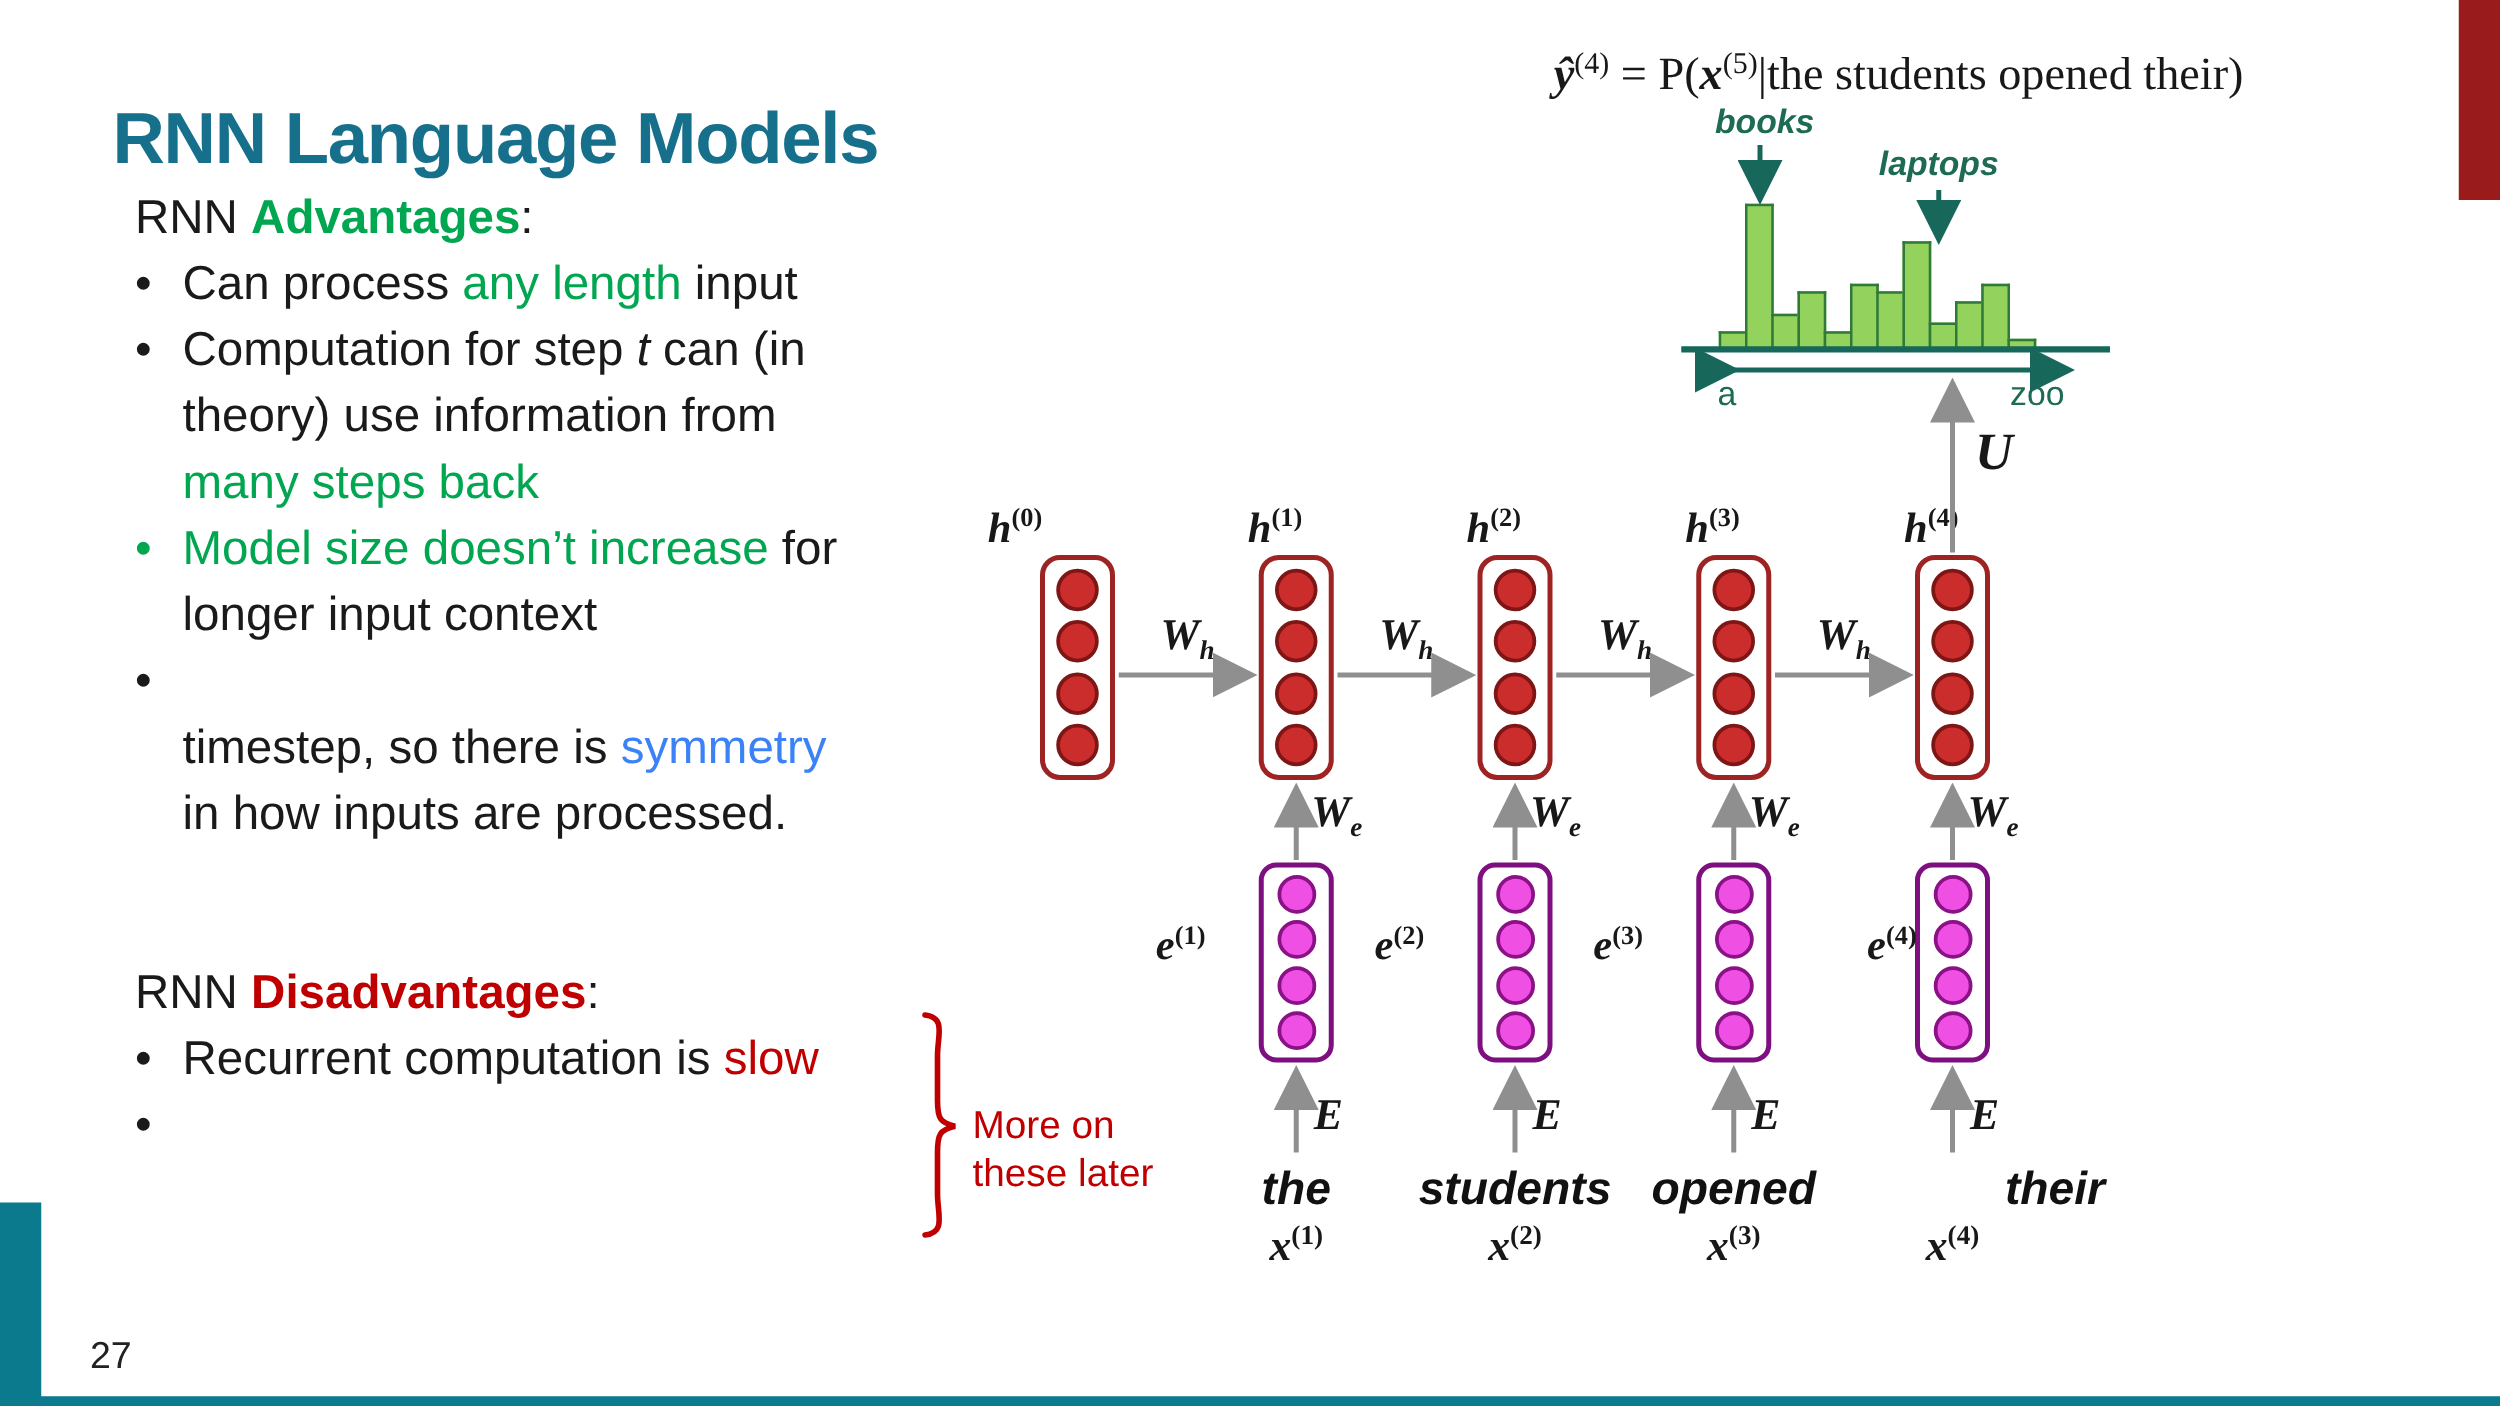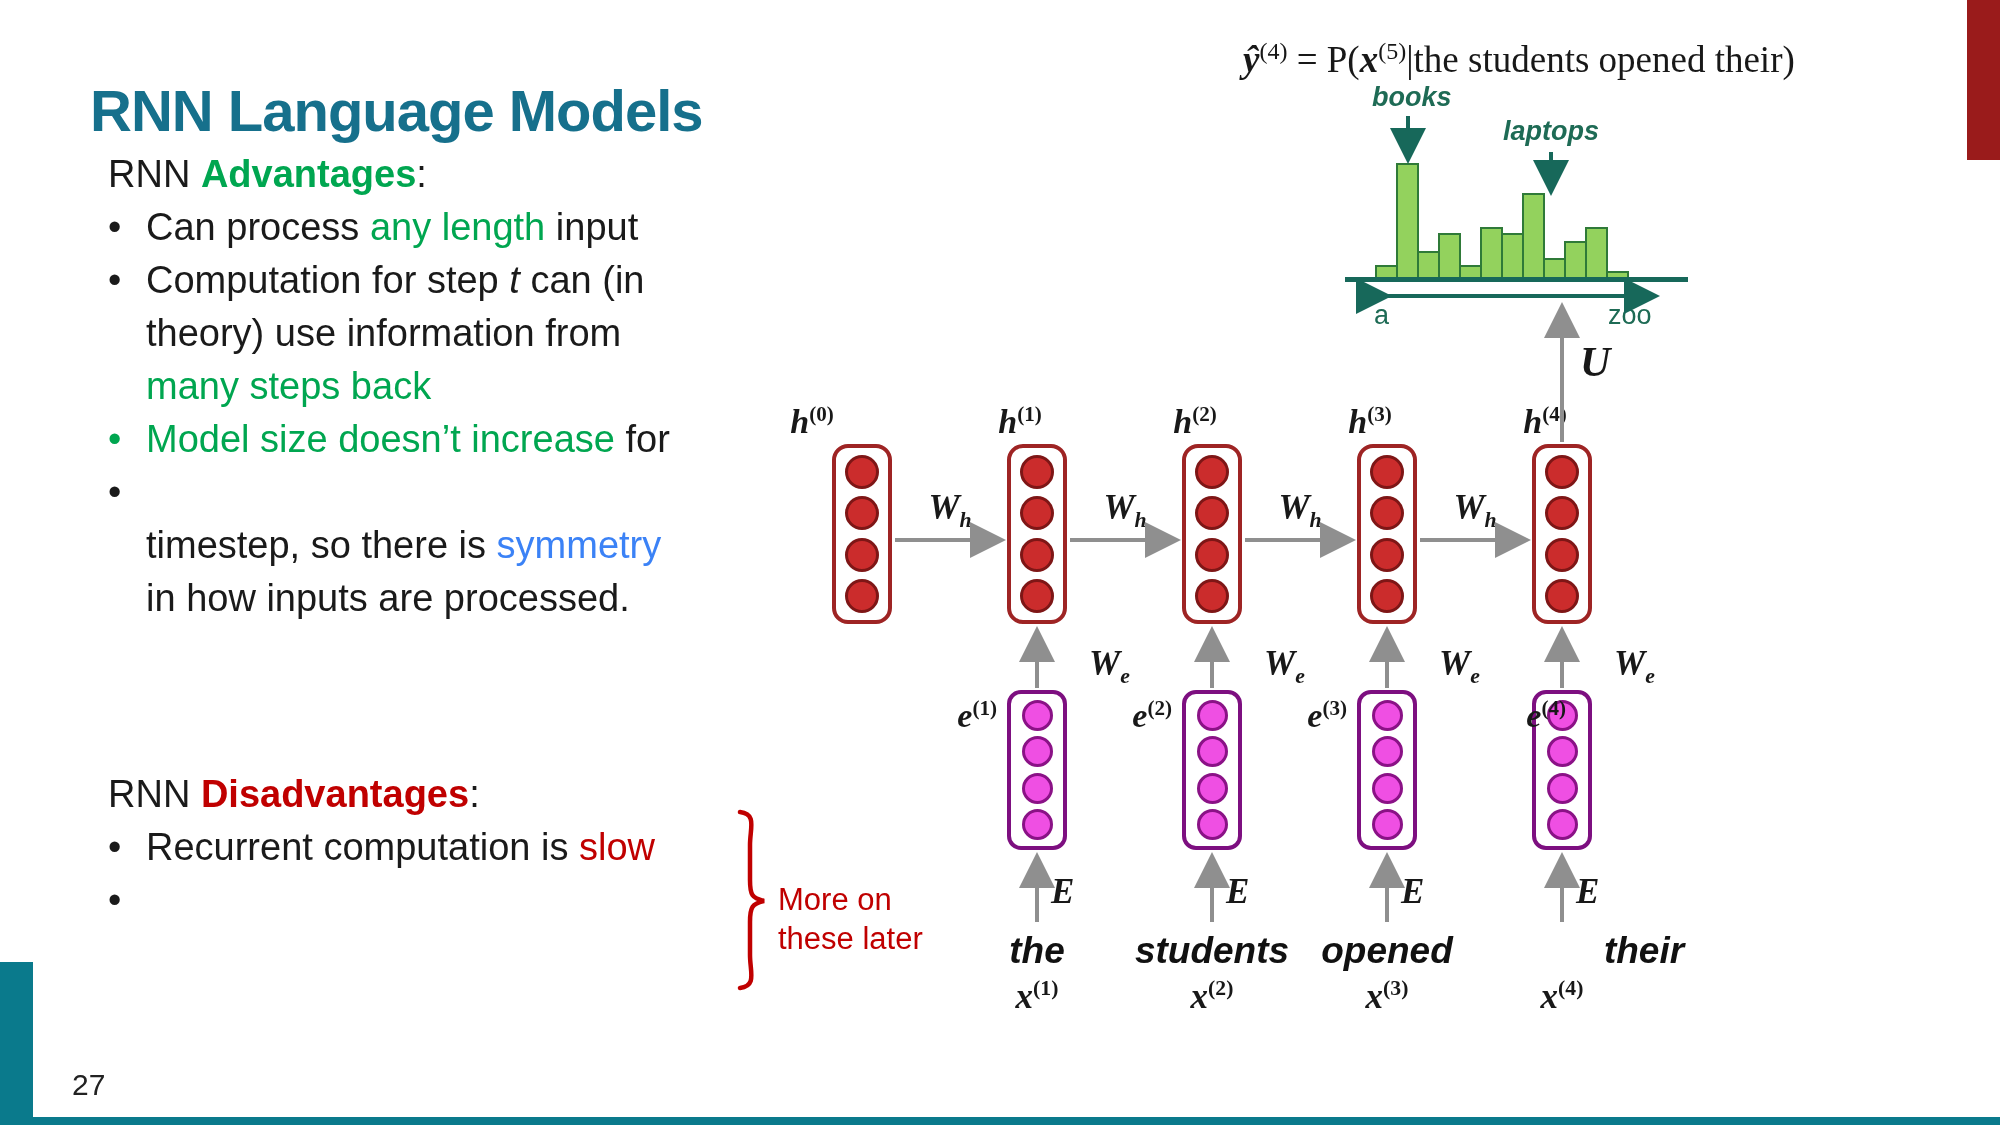--- a/index.html
+++ b/index.html
@@ -34,23 +34,23 @@
   .hbox{position:absolute;top:444px;width:60px;height:180px;box-sizing:border-box;border:4px solid #9e2424;border-radius:16px;background:#fff;
         display:flex;flex-direction:column;align-items:center;justify-content:space-evenly;}
   .hdot{width:34px;height:34px;border-radius:50%;background:#cb2c2c;border:3px solid #7e1616;box-sizing:border-box;}
   .ebox{position:absolute;top:690px;width:60px;height:160px;box-sizing:border-box;border:4px solid #7d0f80;border-radius:14px;background:#fff;
         display:flex;flex-direction:column;align-items:center;justify-content:space-evenly;}
   .edot{width:31px;height:31px;border-radius:50%;background:#ef4fe3;border:3px solid #8a1286;box-sizing:border-box;}
   .mathlbl{position:absolute;font-family:"Liberation Serif",serif;font-weight:bold;font-style:italic;color:#181818;}
   .mathlbl sup{font-size:0.62em;font-style:normal;font-weight:bold;}
   .mathlbl sub{font-size:0.62em;}
   .hlbl{top:402px;width:120px;text-align:center;font-size:34px;}
-  .elbl{top:696px;width:105px;text-align:right;font-size:34px;}
+  .elbl{top:736px;width:105px;text-align:center;font-size:34px;}
   .whlbl{top:488px;width:90px;text-align:center;font-size:35px;}
-  .welbl{top:644px;font-size:35px;margin-left:40px;}
+  .welbl{top:630px;font-size:35px;}
   .Elbl{top:872px;font-size:35px;}
   .Ulbl{left:1580px;top:338px;font-size:42px;}
   .word{position:absolute;top:930px;width:200px;text-align:center;font-size:37px;font-style:italic;font-weight:600;color:#111;}
   .xlbl{top:976px;width:200px;text-align:center;font-size:35px;}
   svg.overlay{position:absolute;left:0;top:0;width:2000px;height:1125px;pointer-events:none;}
 </style>
 </head>
 <body>
 
 <div id="slide">
@@ -67,21 +67,21 @@
     <div class="bullet-row">
       <span class="marker" style="color: rgb(26, 26, 26);">•</span>
       <div><span>Can process </span><span style="color: rgb(0, 166, 80);">any length</span><span> input</span></div>
     </div>
     <div class="bullet-row">
       <span class="marker" style="color: rgb(26, 26, 26);">•</span>
       <div><span>Computation for step </span><span style="font-style: italic;">t</span><span> can (in</span><br><span>theory) use information from</span><br><span style="color: rgb(0, 166, 80);">many steps back</span></div>
     </div>
     <div class="bullet-row">
       <span class="marker" style="color: rgb(0, 166, 80);">•</span>
-      <div><span style="color: rgb(0, 166, 80);">Model size doesn’t increase</span><span> for</span><br></div>
+      <div><span style="color: rgb(0, 166, 80);">Model size doesn’t increase</span><span> for</span><br><span>longer input context</span></div>
     </div>
     <div class="bullet-row">
       <span class="marker" style="color: rgb(26, 26, 26);">•</span>
       <div><br><span>timestep, so there is </span><span style="color: #3b82f6;">symmetry</span><br><span>in how inputs are processed.</span></div>
     </div>
   </div>
 
   <div class="textblock dis">
     <div class="heading-row"><span>RNN </span><span style="color: rgb(192, 0, 0); font-weight: bold;">Disadvantages</span><span>:</span></div>
     <div class="bullet-row">

